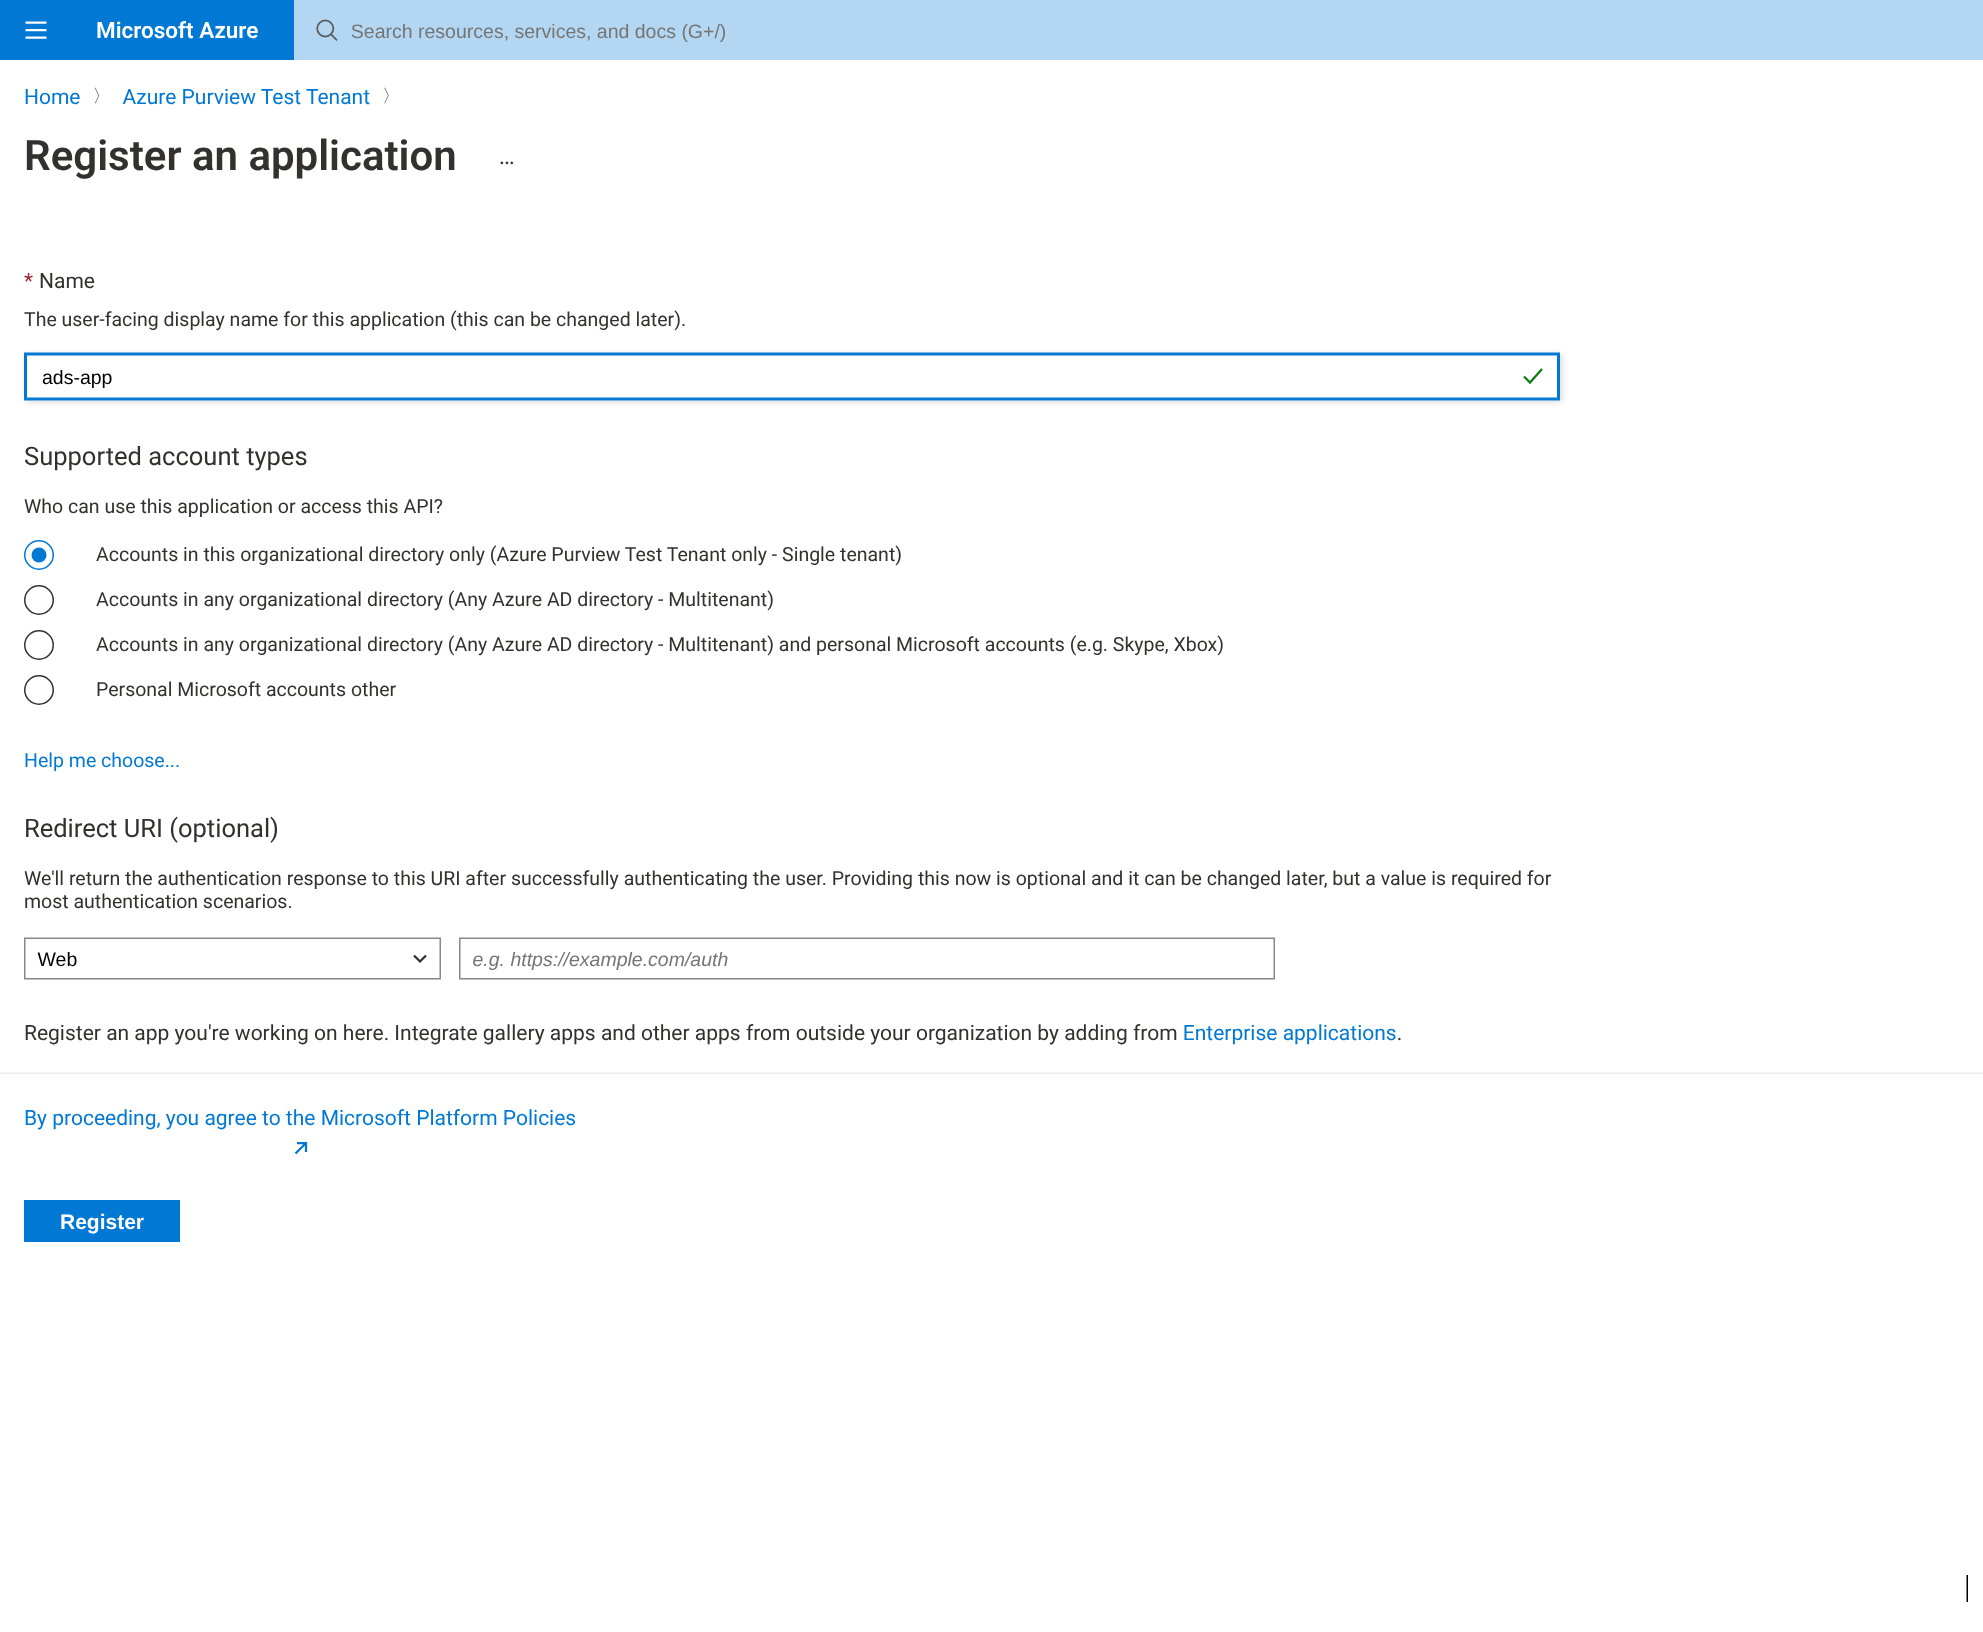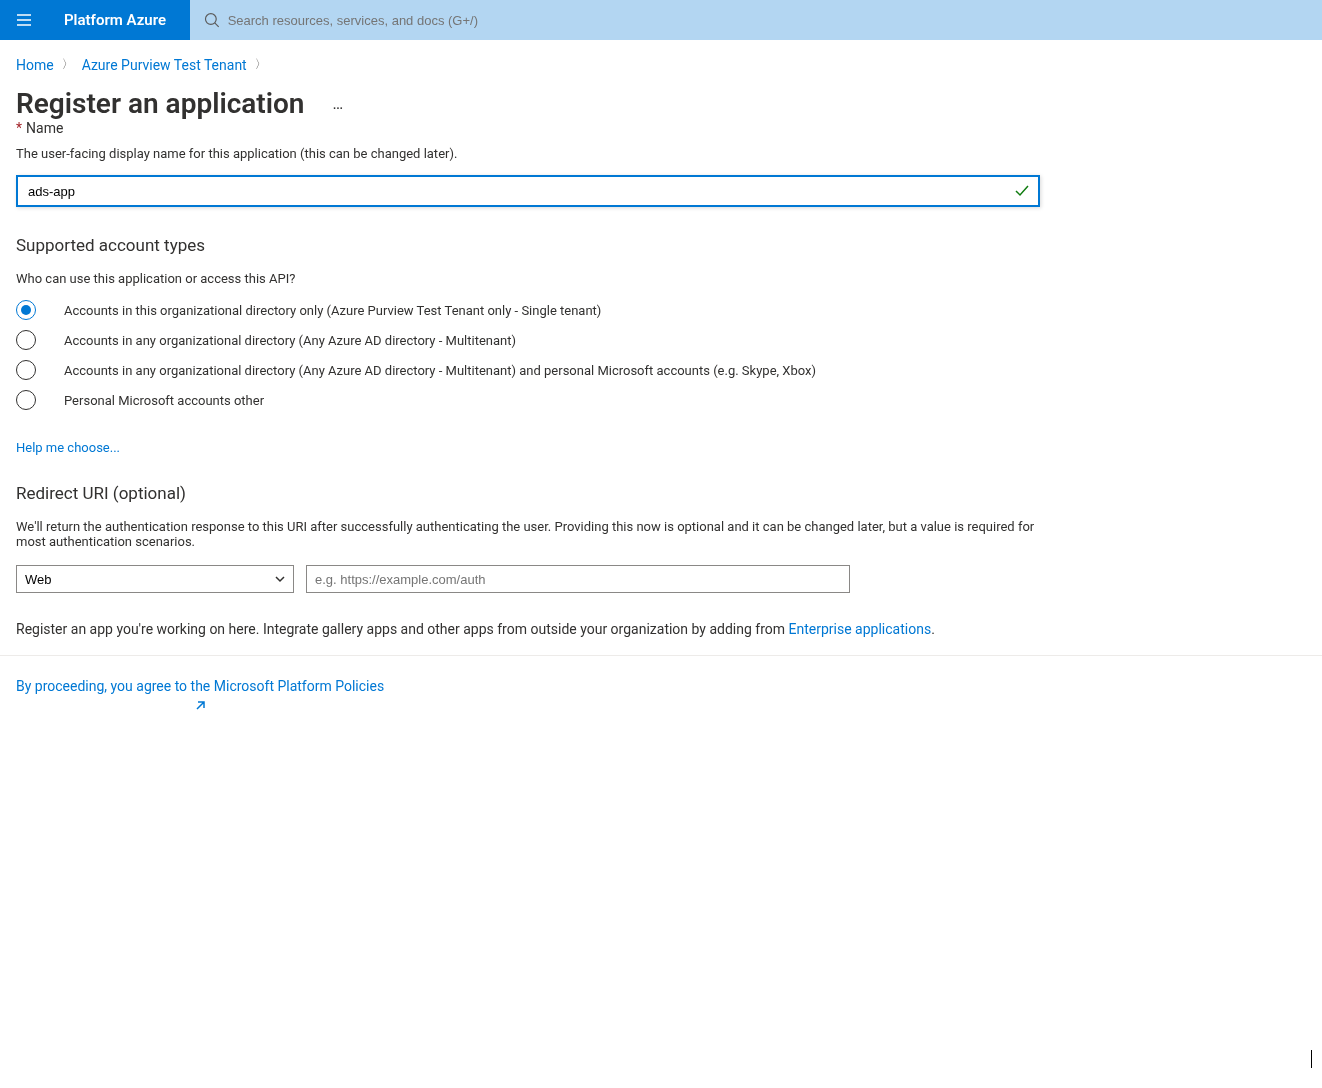--- a/index.html
+++ b/index.html
@@ -82,20 +82,21 @@
       cursor: pointer;
     }
     .breadcrumb .sep {
       color: #605e5c;
       font-size: 12px;
     }
     .page-header {
       display: flex;
       align-items: center;
       gap: 28px;
+      margin-bottom: 60px;
     }
     .page-title {
       font-size: 28px;
       font-weight: 600;
       color: #323130;
     }
     .more-dots {
       font-size: 16px;
       letter-spacing: 2px;
       color: #323130;
@@ -224,20 +225,21 @@
       pointer-events: none;
     }
     .uri-input {
       width: 544px;
       height: 28px;
       border: 1px solid #8a8886;
       padding: 0 8px;
       font-size: 13px;
       color: #605e5c;
       outline: none;
+      font-style: italic;
     }
     .footer-text {
       font-size: 14px;
       color: #323130;
     }
     .divider {
       border: none;
       border-top: 1px solid #edebe9;
       margin: 18px -16px 22px -16px;
     }
@@ -280,21 +282,21 @@
 <body>
 
 <div class="topbar">
   <div class="hamburger-btn">
     <svg viewBox="0 0 18 18">
         <line x1="2" y1="4" x2="16" y2="4" stroke-width="1.5"></line>
         <line x1="2" y1="9" x2="16" y2="9" stroke-width="1.5"></line>
         <line x1="2" y1="14" x2="16" y2="14" stroke-width="1.5"></line>
       </svg>
   </div>
-  <div class="brand">Platform Azure</div>
+  <div class="brand">Microsoft Azure</div>
   <div class="search-container">
     <svg class="search-icon" viewBox="0 0 16 16">
         <circle cx="7" cy="7" r="5.5" stroke-width="1.2"></circle>
         <line x1="11" y1="11" x2="15" y2="15" stroke-width="1.2"></line>
       </svg>
     <input class="search-input" type="text" placeholder="Search resources, services, and docs (G+/)" style="">
   </div>
 </div>
 
 <div class="content-area">
@@ -368,16 +370,19 @@
 
   <hr class="divider">
 
   <a class="policies-link">
     <span>By proceeding, you agree to the Microsoft Platform Policies</span>
     <svg class="ext-link-icon" viewBox="0 0 12 12">
         <path d="M4,2 L10,2 L10,8 M10,2 L3,9"></path>
       </svg>
   </a>
 
+  <div>
+    <button class="register-btn">Register</button>
+  </div>
 
 </div>
 
 <div class="cursor-indicator"></div>
 
 </body></html>

